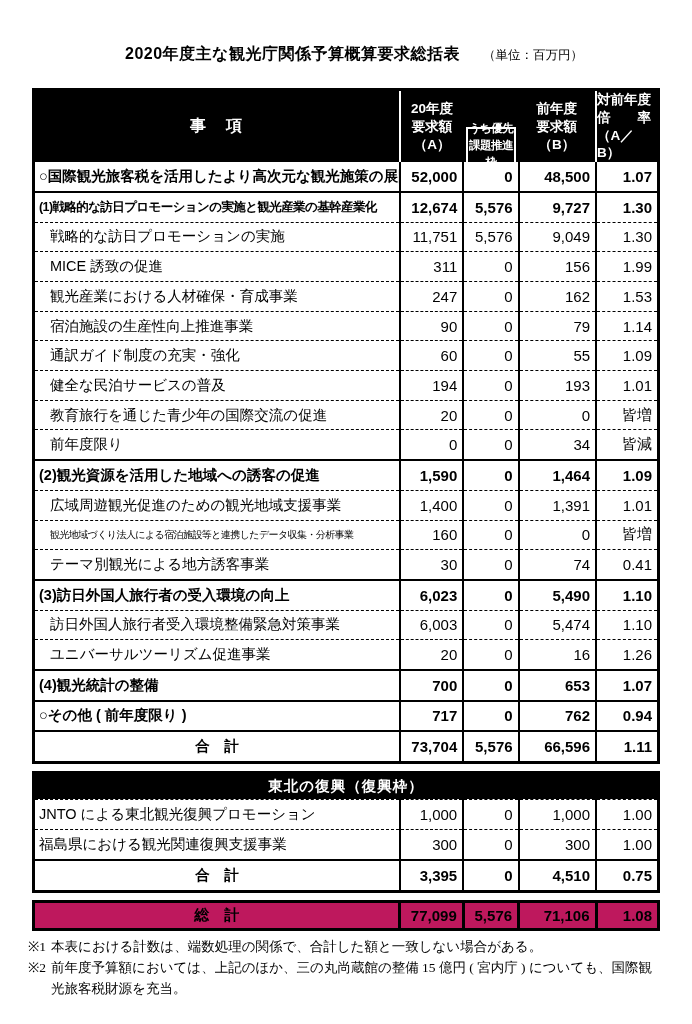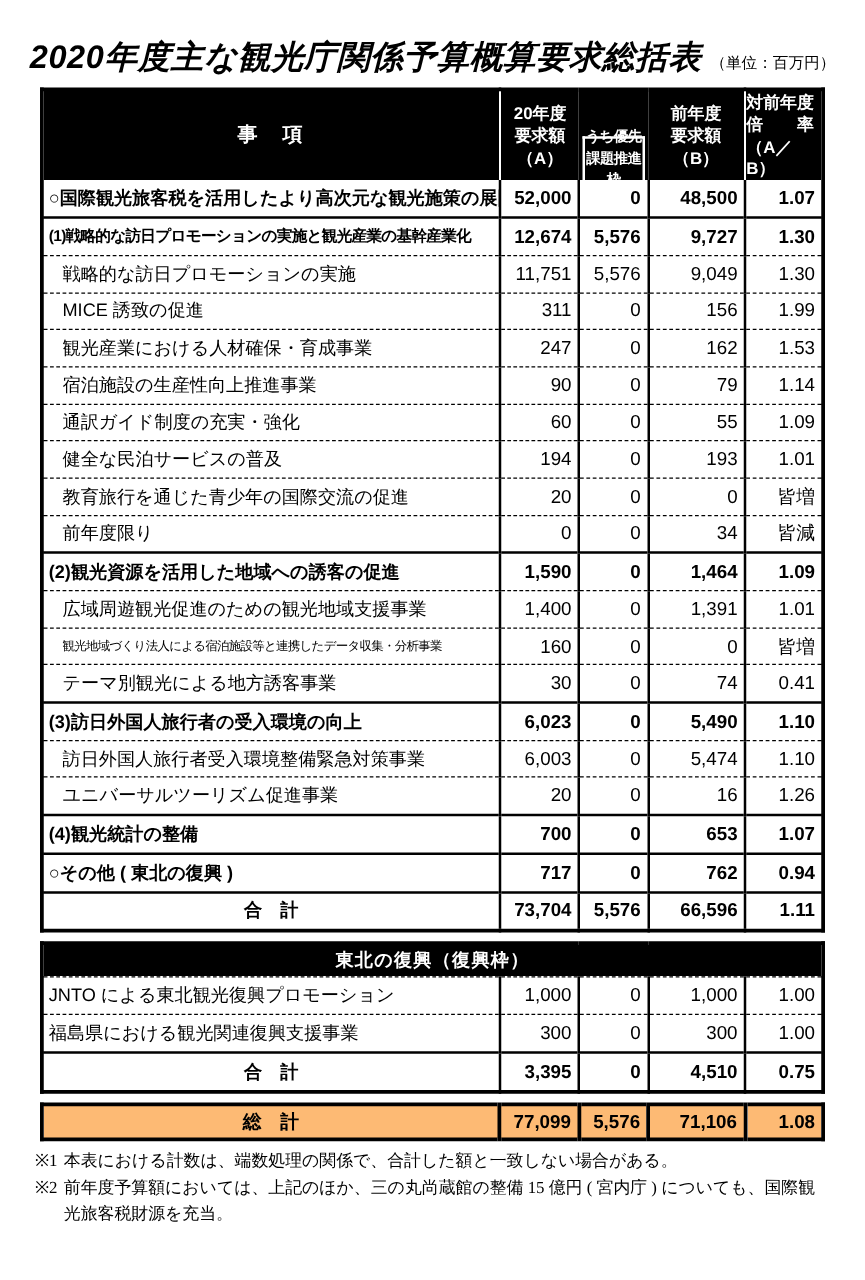--- a/index.html
+++ b/index.html
@@ -16,25 +16,24 @@
 
   
   .title-row {
     display: flex;
     justify-content: center;
     align-items: baseline;
     gap: 7px;
     padding-top: 28px;
   }
   .page-title {
-    margin: 0;
-    font-size: 26px;
+    margin: 16px;
+    font-size: 16px;
     font-weight: 700;
     letter-spacing: 0.5px;
-    font-style: italic;
   }
   .unit-note {
     font-family: "Liberation Serif", serif;
     font-size: 12.5px;
   }
 
   
   table.budget {
     width: 628px;
     margin: 7px auto 0 auto;
@@ -100,21 +99,21 @@
   tr.sz-small td.label { font-size: 10px; letter-spacing: -0.6px; }
 
   
   .t2 { margin-top: 9px; }
   .t2 thead th.caption { height: 25px; font-size: 14.5px; letter-spacing: 1px; text-align: center; }
   .t2 tbody td { height: 29px; }
 
   
   .t3 { margin-top: 8px; }
   .t3 td {
-    background: #fdba74;
+    background: #be185d;
     height: 25px;
     font-weight: 700;
     font-size: 15px;
     padding: 0;
     white-space: nowrap;
   }
   .t3 td.num { text-align: right; padding-right: 5px; border-left: 3px solid #000; }
   .t3 td.label { text-align: center; font-size: 15px; }
 
   
@@ -312,21 +311,21 @@
 
         <tr class="category bt-solid">
           <td class="label">(4)観光統計の整備</td>
           <td class="num">700</td>
           <td class="num">0</td>
           <td class="num">653</td>
           <td class="num">1.07</td>
         </tr>
 
         <tr class="major bt-solid">
-          <td class="label">○その他 ( 東北の復興 )</td>
+          <td class="label">○その他 ( 前年度限り )</td>
           <td class="num">717</td>
           <td class="num">0</td>
           <td class="num">762</td>
           <td class="num">0.94</td>
         </tr>
 
         <tr class="total bt-solid">
           <td class="label">合　計</td>
           <td class="num">73,704</td>
           <td class="num">5,576</td>

